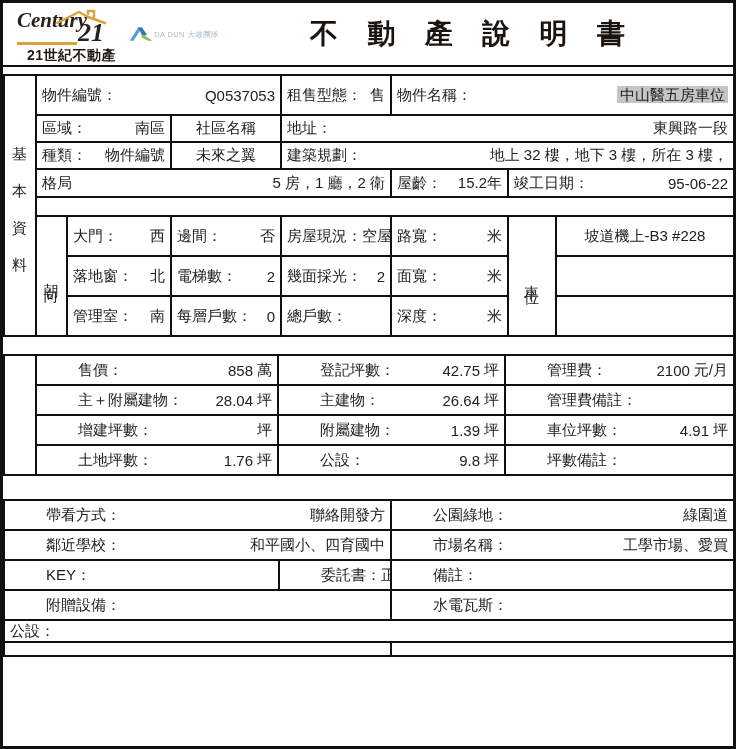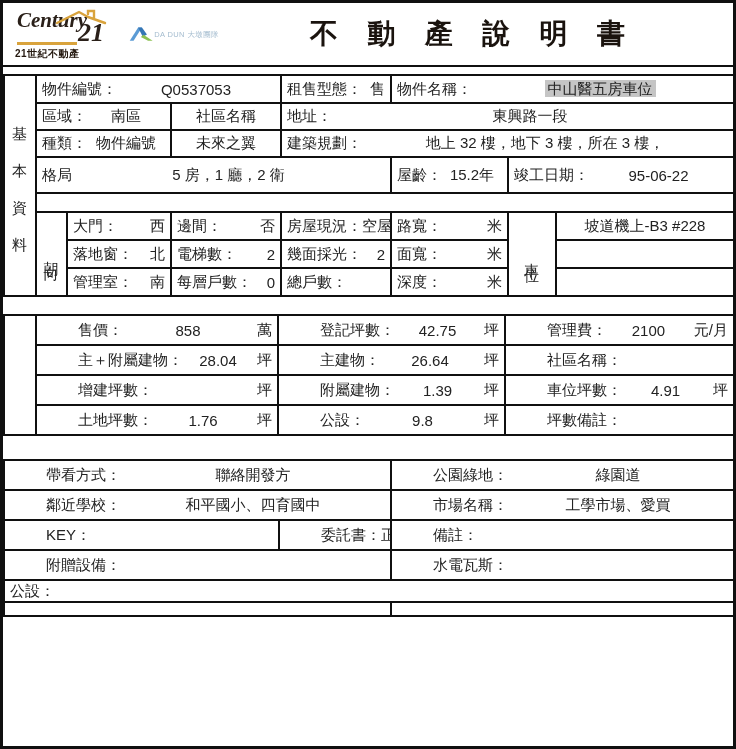--- a/index.html
+++ b/index.html
@@ -14,34 +14,34 @@
   .doc-title {
     flex:1; font-family:"Liberation Serif","DejaVu Serif",serif; font-weight:600;
     font-size:28px; letter-spacing:1.05em; text-indent:0.8em; text-align:center;
     white-space:nowrap; color:#1a130e; overflow:hidden;
   }
   .c21 { position:relative; width:102px; height:54px; flex:none; }
   .c21-brand { position:absolute; left:2px; top:1px; font-family:"Liberation Serif","DejaVu Serif",serif; font-style:italic; font-weight:700; font-size:21px; color:#2a2019; }
   .c21-num { position:absolute; left:63px; top:11px; font-family:"Liberation Serif","DejaVu Serif",serif; font-style:italic; font-weight:700; font-size:26px; color:#2a2019; }
   .c21-roof { position:absolute; left:40px; top:2px; }
   .c21-line { position:absolute; left:2px; top:35px; width:60px; border-top:3px solid #d9a33c; }
-  .c21-sub { position:absolute; left:0; top:40px; font-size:10px; font-weight:700; color:#24180f; letter-spacing:0.5px; white-space:nowrap; }
+  .c21-sub { position:absolute; left:12px; top:40px; font-size:14px; font-weight:700; color:#24180f; letter-spacing:0.5px; white-space:nowrap; }
   .dadun { width:90px; height:56px; flex:none; margin-left:12px; display:flex; flex-direction:row; align-items:center; justify-content:center; }
   .dadun-text { font-size:7.5px; color:#a4bccf; letter-spacing:0.4px; white-space:nowrap; margin-top:1px; }
   
   table { border-collapse:collapse; table-layout:fixed; width:730px; }
   td { border:2px solid #101010; font-size:15px; padding:0 5px; white-space:nowrap; overflow:hidden; height:27px; }
   .s1 { margin-top:7px; }
   .s2 { margin-top:17px; }
   .s34 { margin-top:23px; }
-  tr.h28 td { height:28px; } tr.h36 td { height:36px; } tr.h19 td { height:19px; }
+  tr.h28 td { height:40px; } tr.h36 td { height:28px; } tr.h19 td { height:19px; }
   tr.h30 td { height:30px;padding-left:41px; } tr.h22 td { height:22px; }
   .kv { display:flex; align-items:center; width:100%; }
   .kv .lbl { flex:none; }
-  .kv .val { flex:1; text-align:center; min-width:0; }
+  .kv .val { flex:1; text-align:right; min-width:0; }
   .kv.right .val { text-align:right; }
   .kv.left .val { flex:none; text-align:left; }
   .kv .unit { flex:none; margin-left:4px; }
   .hl { background:#c5c5c5; padding:0 3px; }
   .side-cell { text-align:center; vertical-align:middle; padding:0; }
   .vtext { writing-mode:vertical-lr; text-orientation:upright; display:inline-block; line-height:1; }
   .vs-basic  { letter-spacing:2.45em; padding-top:6px; }
   .vs-price  { letter-spacing:0.55em; }
   .vs-orient { letter-spacing:0.35em; }
   .vs-park   { letter-spacing:0.30em; }
@@ -298,21 +298,21 @@
       </td>
       <td>
         <div class="kv">
               <span class="lbl">主建物：</span>
               <span class="val">26.64</span>
               <span class="unit">坪</span>
             </div>
       </td>
       <td>
         <div class="kv">
-              <span class="lbl">社區名稱：</span>
+              <span class="lbl">管理費備註：</span>
               <span class="val"></span>
             </div>
       </td>
     </tr>
     <tr class="h30">
       <td>
         <div class="kv">
               <span class="lbl">增建坪數：</span>
               <span class="val"></span>
               <span class="unit">坪</span>

